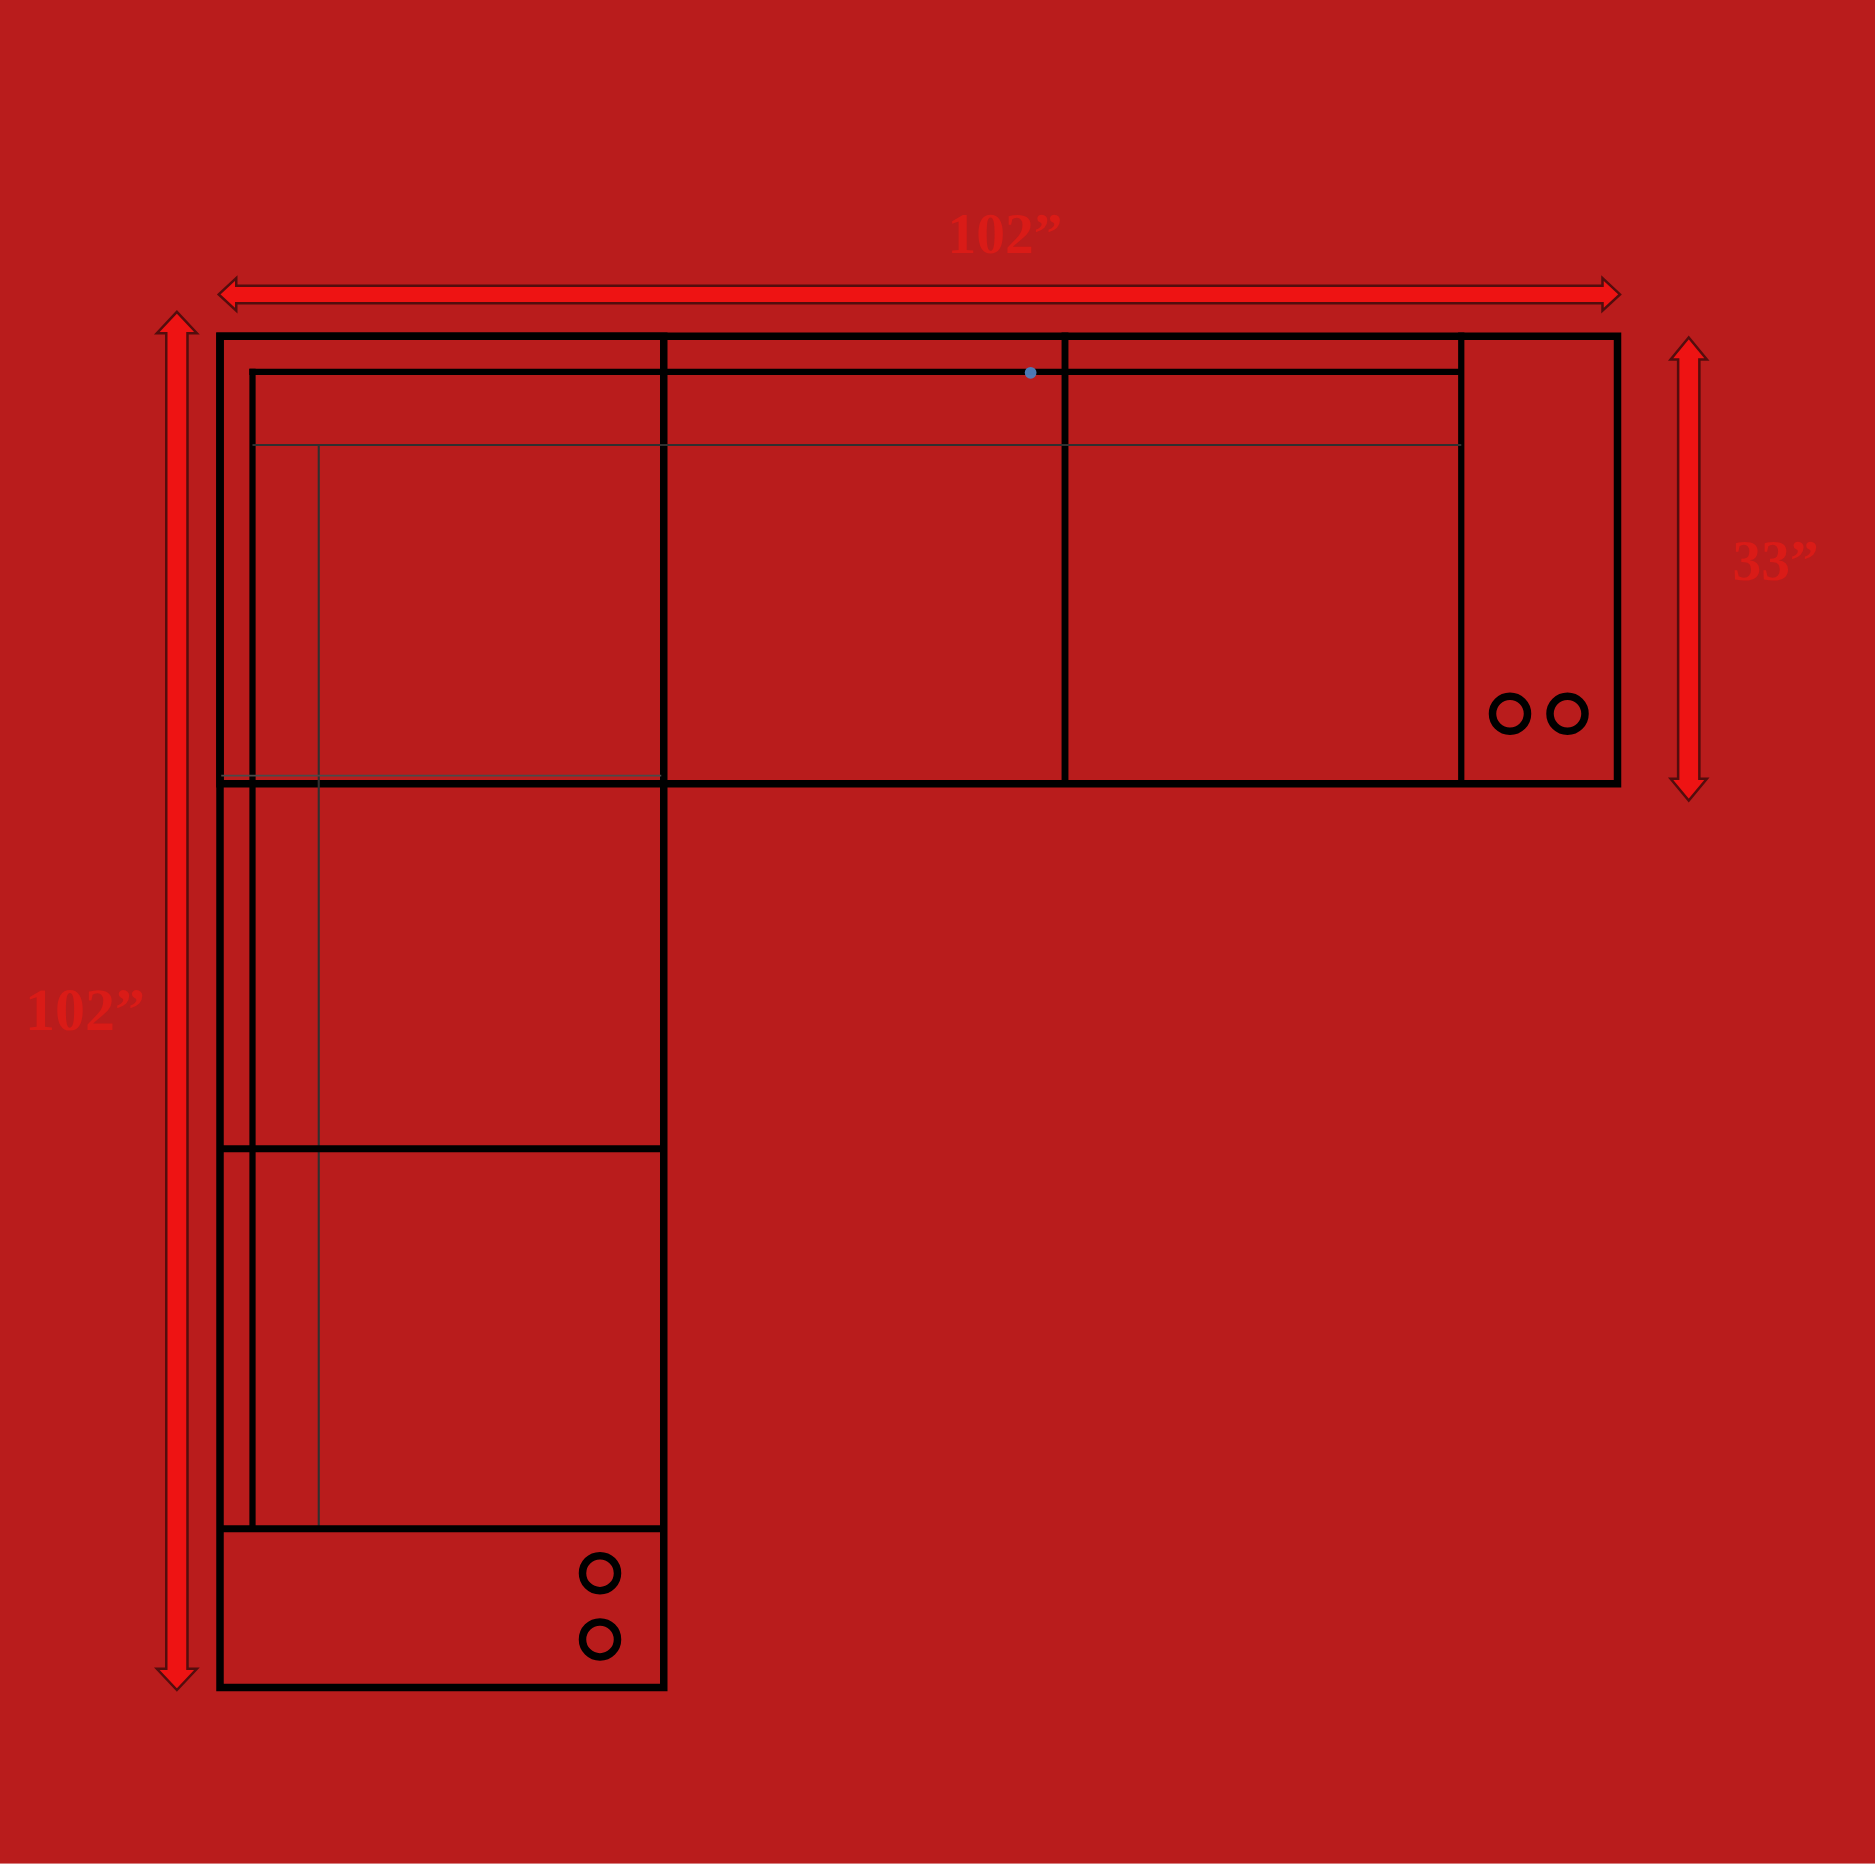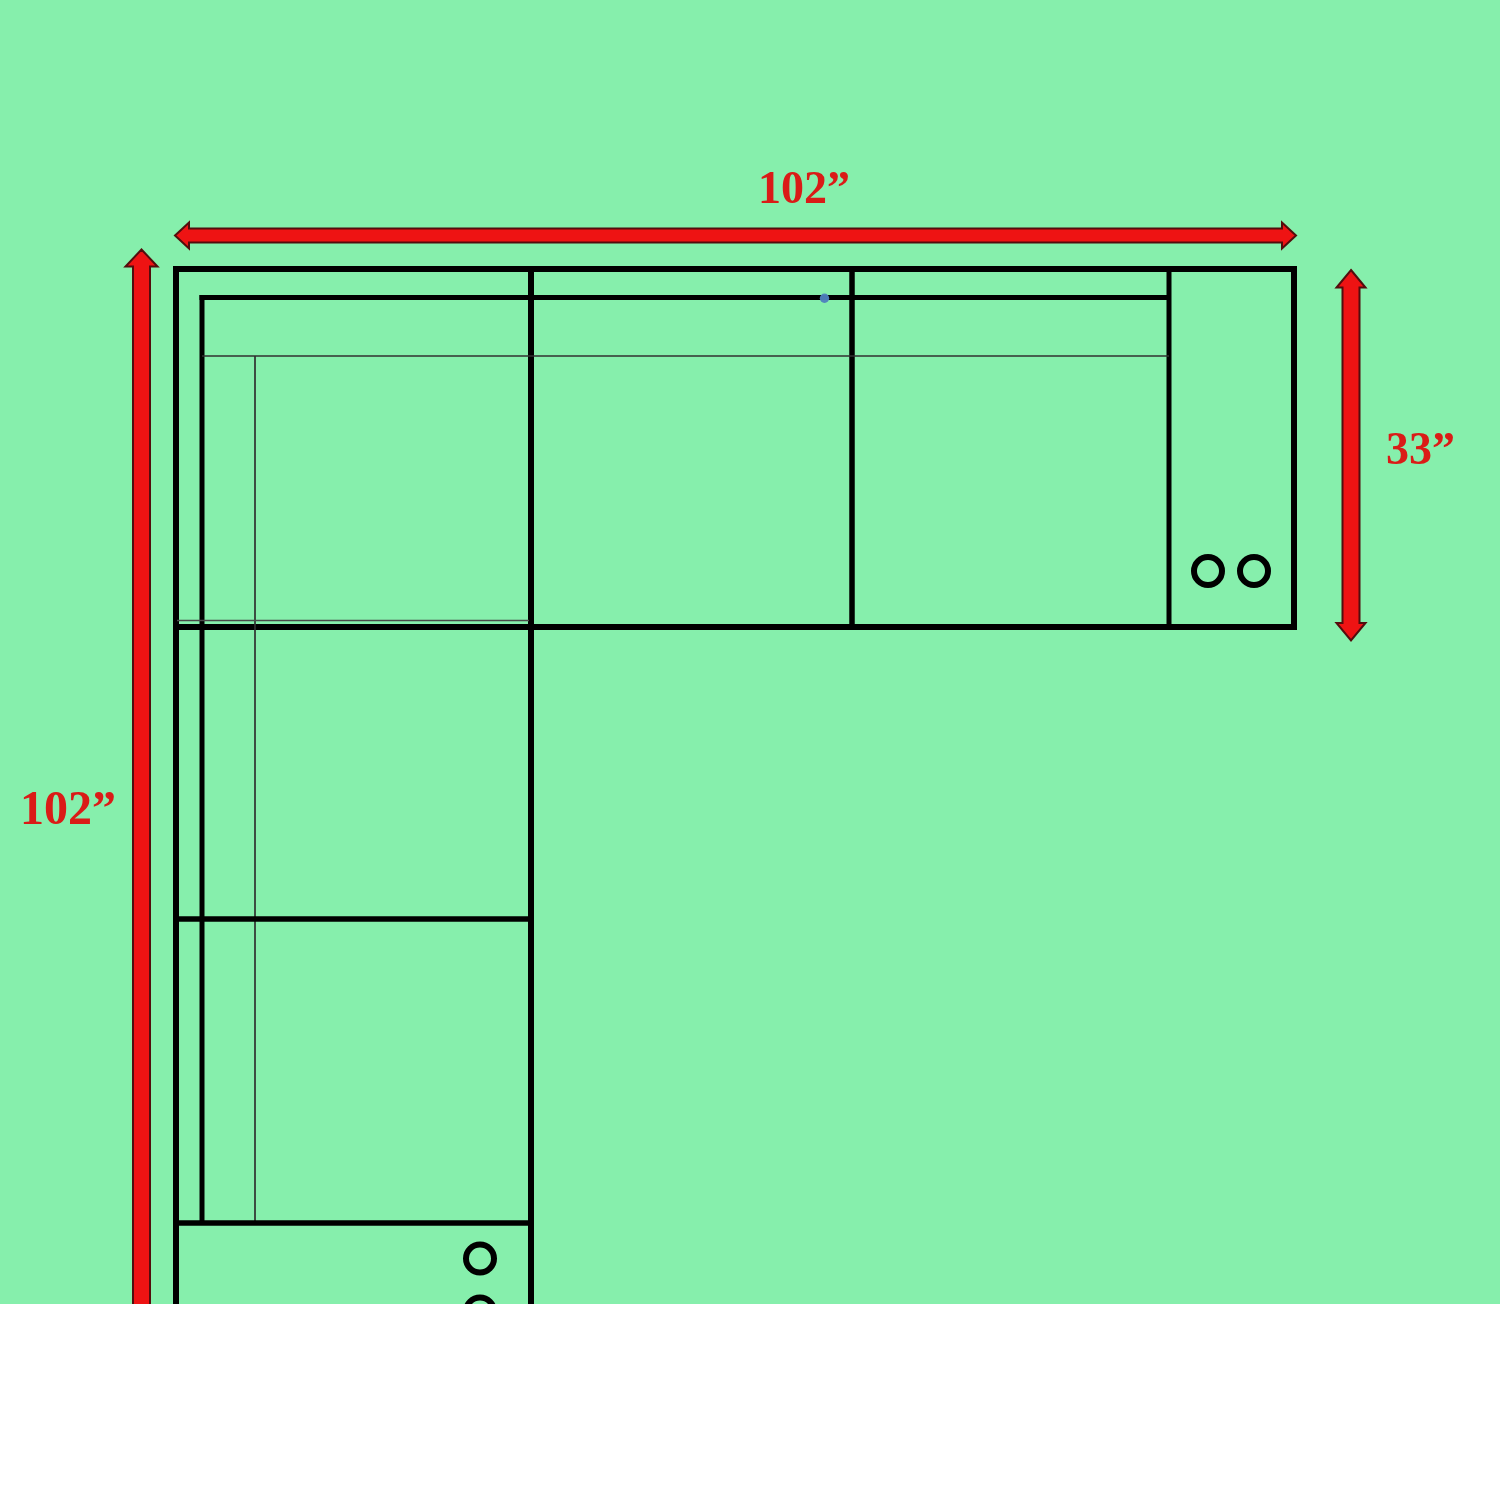--- a/index.html
+++ b/index.html
@@ -1,16 +1,16 @@
 <!DOCTYPE html>
 <html><head>
 <meta charset="utf-8">
 <style>
   html,body{margin:0;padding:0;background:#ffffff;}
-  .page{position:relative;width:1500px;height:1304px;background:#86efac;overflow:hidden;}
+  .page{position:relative;width:1500px;height:1491px;background:#b91c1c;overflow:hidden;}
   svg{position:absolute;left:0;top:0;}
   .dim{font-family:"Liberation Serif", serif;font-weight:bold;fill:#da1b17;}
 </style>
 </head>
 <body>
 <div class="page">
 <svg width="1500" height="1500" viewBox="0 0 1500 1500" fill="none">
 
   <rect x="176" y="269" width="1118" height="358" stroke="#000000" stroke-width="6"></rect>
 

